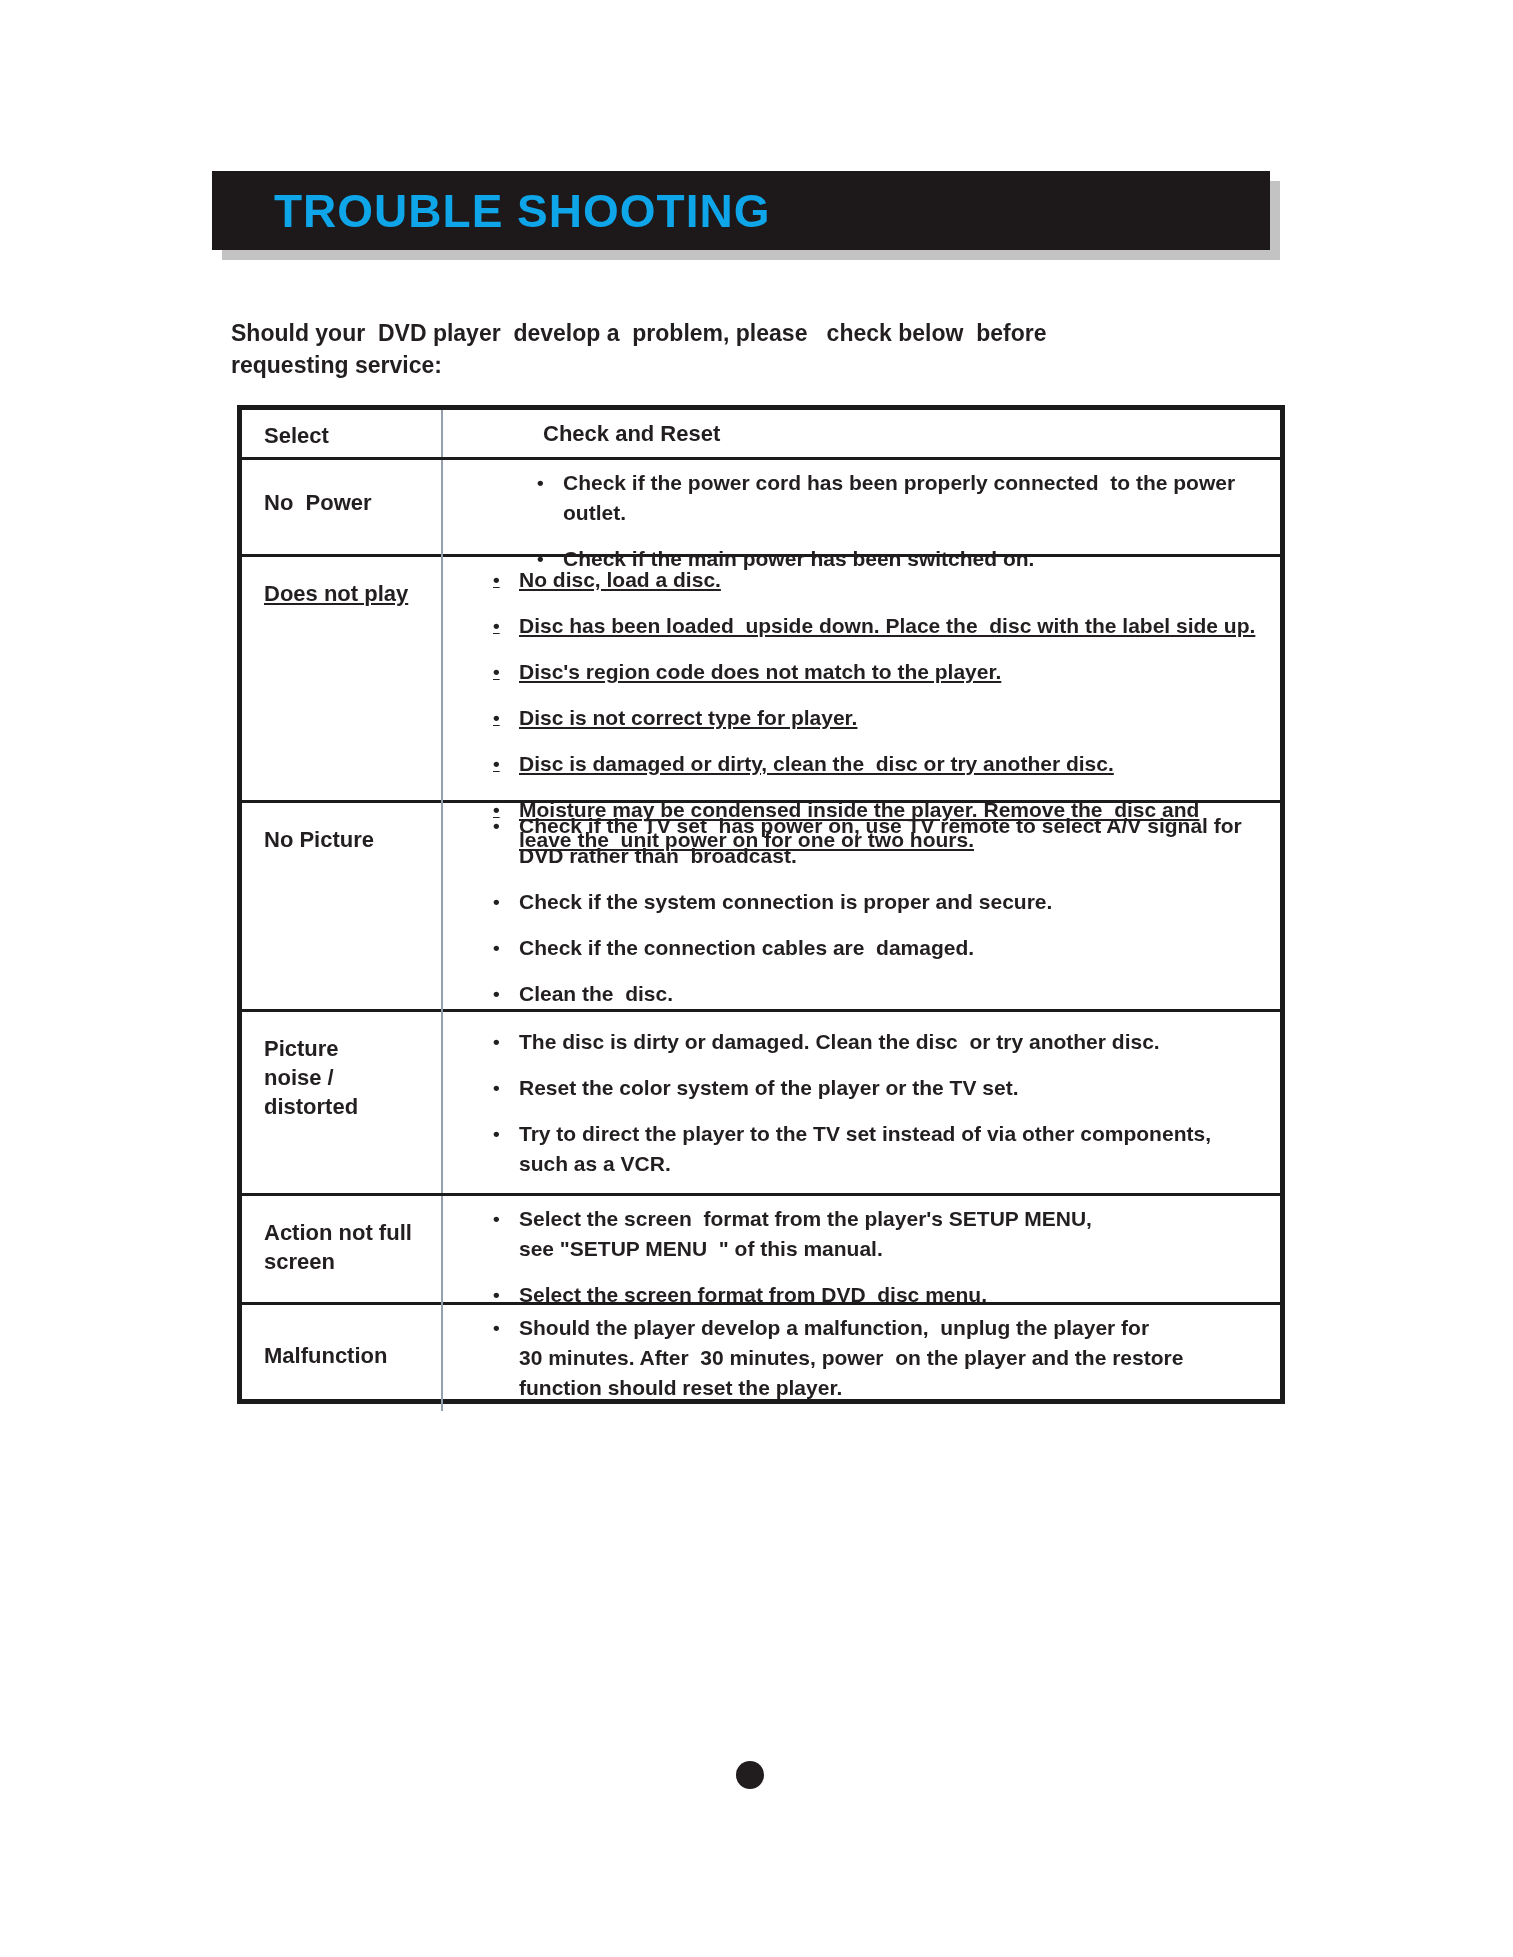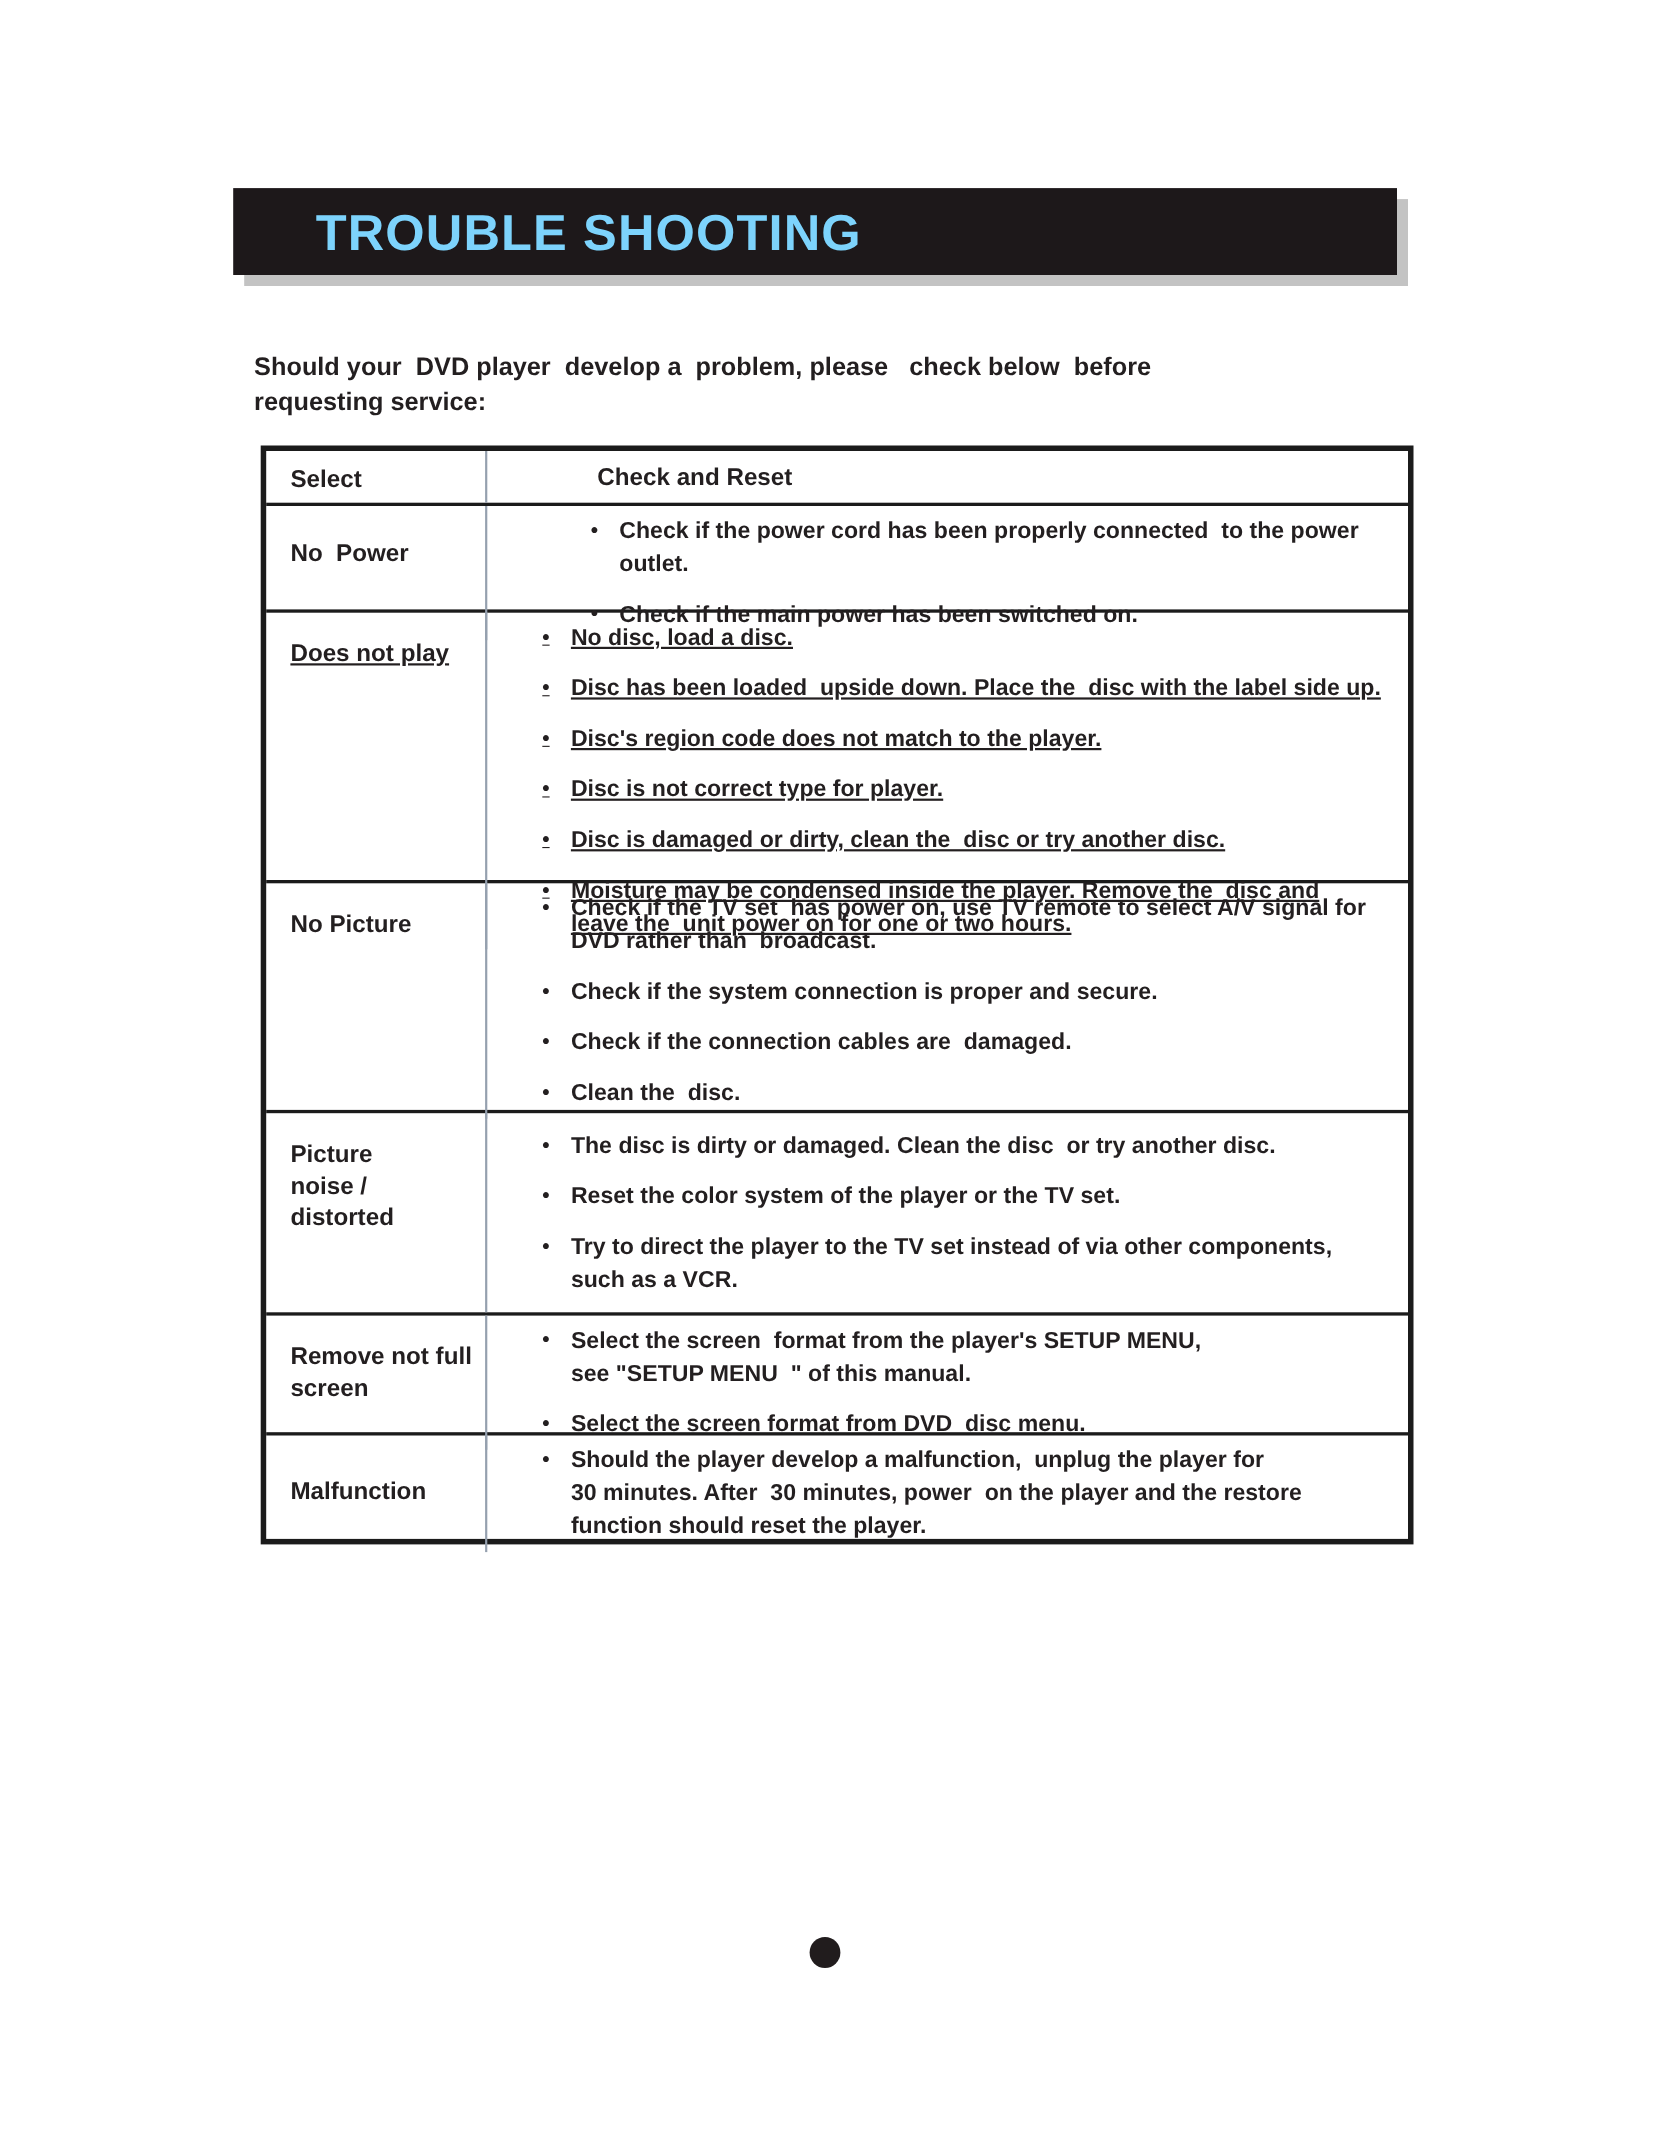--- a/index.html
+++ b/index.html
@@ -18,21 +18,21 @@
     overflow:hidden;
   }
   
   .bar{
     position:absolute;left:212px;top:171px;width:1058px;height:79px;
     background:var(--bar-bg);
     box-shadow:10px 10px 0 var(--shadow);
     display:flex;align-items:center;padding-left:62px;
   }
   .bar .title{
-    color:#7dd3fc;font-size:46px;letter-spacing:1px;white-space:pre;margin-left:13px;
+    color:#0ea5e9;font-size:46px;letter-spacing:1px;white-space:pre;
   }
   
   .intro{
     position:absolute;left:231px;top:317px;
     font-size:23px;line-height:32px;white-space:pre-wrap;
   }
   
   .tbl{
     position:absolute;left:237px;top:405px;width:1048px;
     border:5px solid var(--border);background:#ffffff;
@@ -167,21 +167,21 @@
       </div>
       <div class="bullet">
         <span class="dot">•</span>
         <span class="btxt">Try to direct the player to the TV set instead of via other components,
 such as a VCR.</span>
       </div>
     </div>
   </div>
 
   <div class="trow r4">
-    <div class="sym">Remove not full
+    <div class="sym">Action not full
 screen</div>
     <div class="act">
       <div class="bullet">
         <span class="dot">•</span>
         <span class="btxt">Select the screen  format from the player's SETUP MENU,
 see "SETUP MENU  " of this manual.</span>
       </div>
       <div class="bullet">
         <span class="dot">•</span>
         <span class="btxt">Select the screen format from DVD  disc menu.</span>

